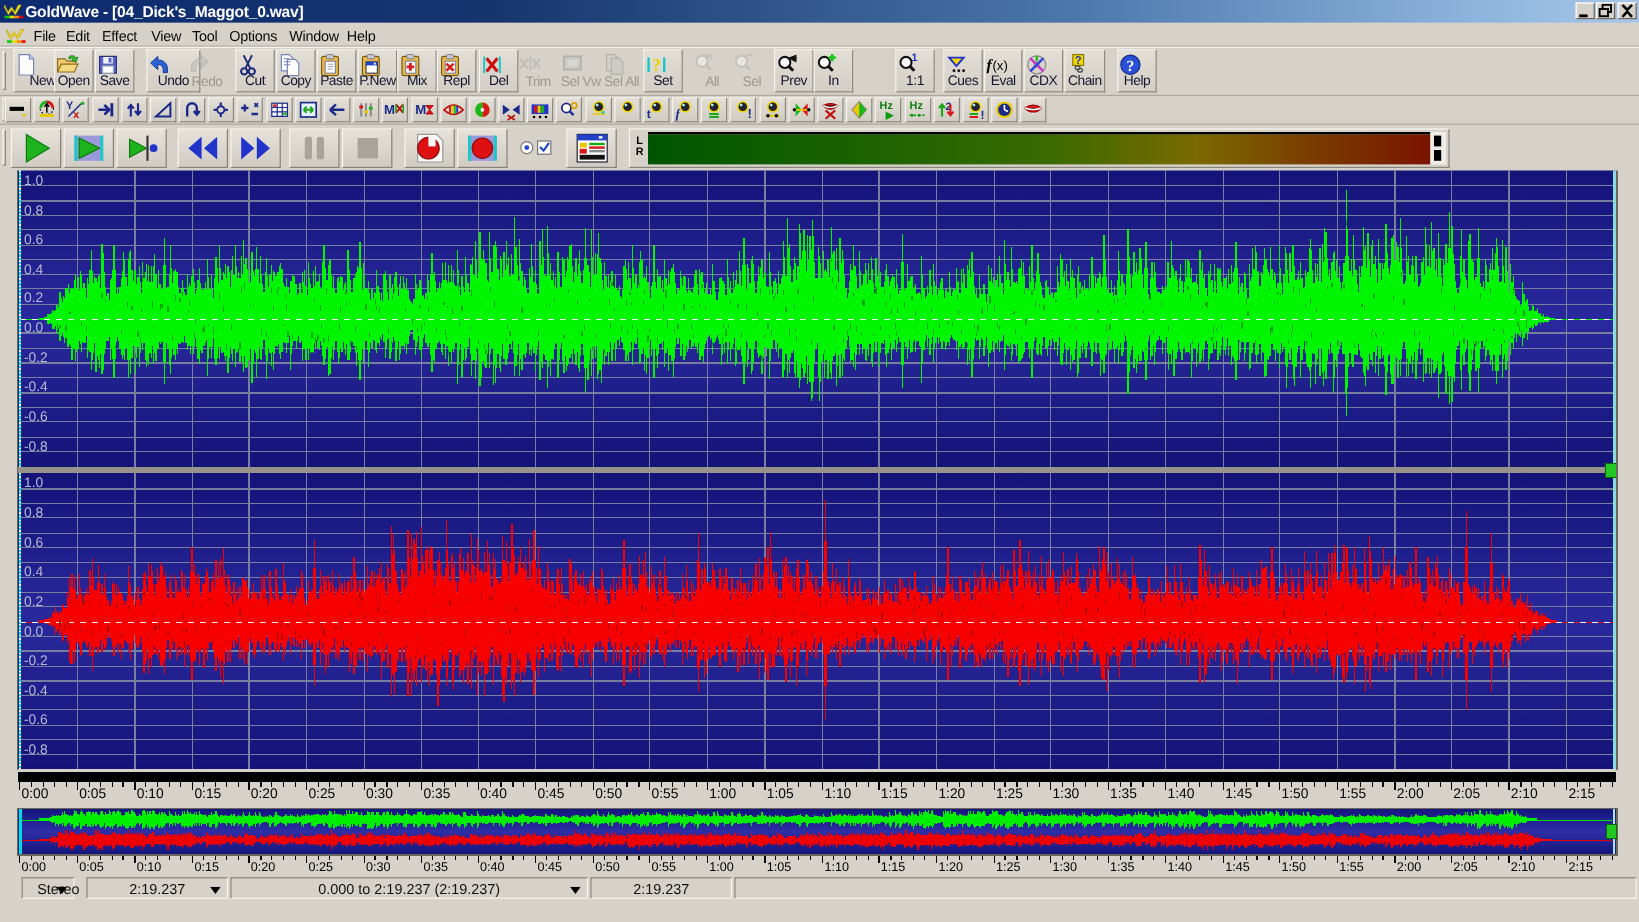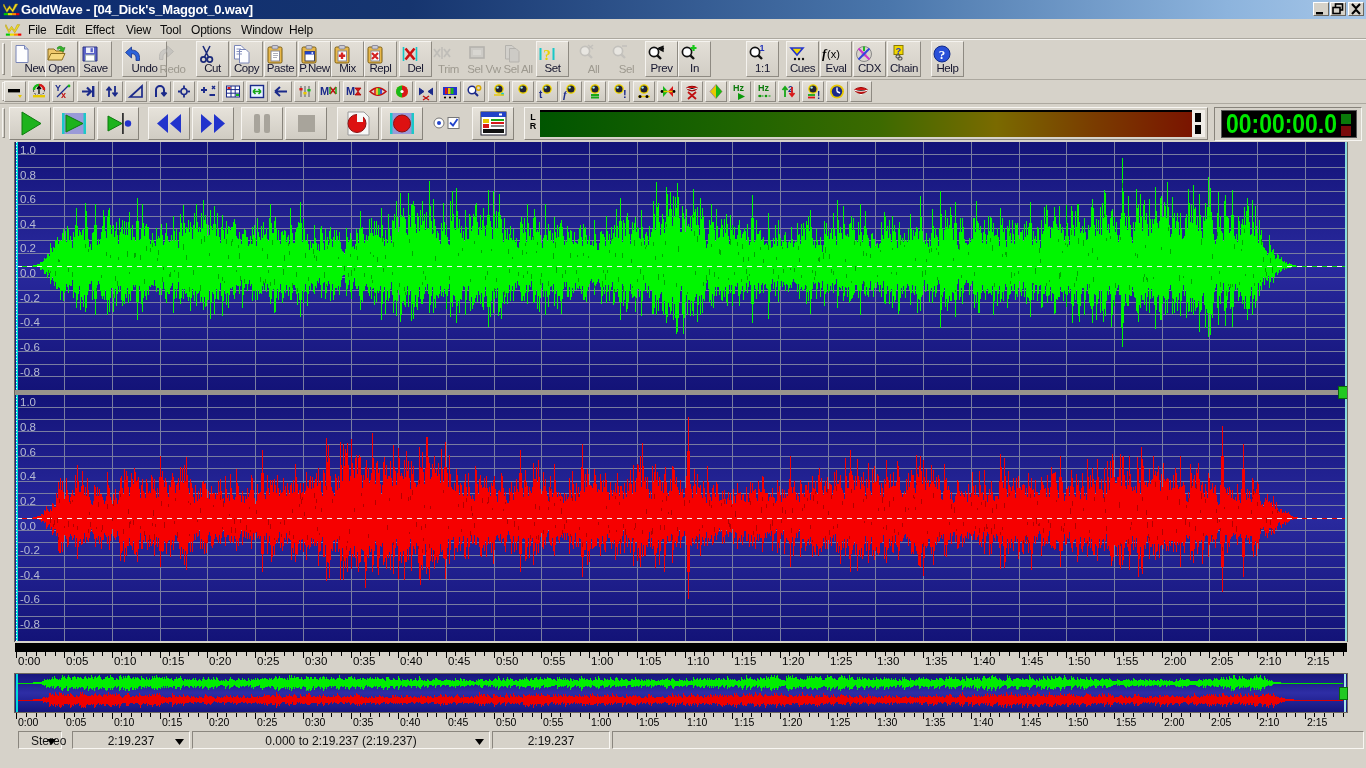--- a/index.html
+++ b/index.html
@@ -694,27 +694,20 @@
         </svg>
       </div>
       <div class="abs" style="left:524px;top:2px;width:684px;height:33px;border:1px solid;border-color:#f7f5f1 #87837b #87837b #f7f5f1;background:#d6d2c9">
 <div class="abs" style="left:2px;top:2px;width:12px;height:27px;font-size:9px;font-weight:bold;color:#000;line-height:9px;padding-top:3px;text-align:center">L<br>R</div>
 <div class="abs" style="left:15px;top:2px;width:652px;height:27px;background:linear-gradient(90deg,#005500 0%,#1e6400 30%,#3c6a00 52%,#7a6a00 70%,#7a3c00 85%,#7a1400 100%);border-top:2px solid #000"></div>
 <div class="abs" style="left:667px;top:2px;width:13px;height:27px;background:#f0ede8">
           <div class="abs" style="left:3px;top:3px;width:6px;height:9px;background:#000"></div>
           <div class="abs" style="left:3px;top:15px;width:6px;height:9px;background:#000"></div>
         </div>
 </div>
-      <div class="abs" style="left:1214px;top:2px;width:148px;height:34px;border:1px solid;border-color:#87837b #f7f5f1 #f7f5f1 #87837b;background:#d6d2c9">
-<div class="abs" style="left:6px;top:2px;width:136px;height:28px;background:#000;border:1px solid #555">
-<div class="abs" style="left:4px;top:-2px;font-family:'Liberation Sans',sans-serif;font-size:27px;font-weight:bold;color:#00e800;transform:scaleX(0.85);transform-origin:0 0;white-space:nowrap">00:00:00.0</div>
-<div class="abs" style="left:119px;top:3px;width:10px;height:10px;background:#0a7a0a"></div>
-<div class="abs" style="left:119px;top:15px;width:10px;height:10px;background:#7a0a0a"></div>
-</div>
-      </div>
     </div>
     <svg class="abs" style="left:0;top:142px" width="1366" height="588" viewBox="0 142 1366 588" shape-rendering="crispEdges">
       <defs>
 <linearGradient id="chg" x1="0" y1="0" x2="0" y2="1">
 <stop offset="0" stop-color="#131378"></stop>
           <stop offset="0.5" stop-color="#29299e"></stop>
           <stop offset="1" stop-color="#131378"></stop>
 </linearGradient>
 <linearGradient id="ovg" x1="0" y1="0" x2="0" y2="1">
 <stop offset="0" stop-color="#15157c"></stop>

